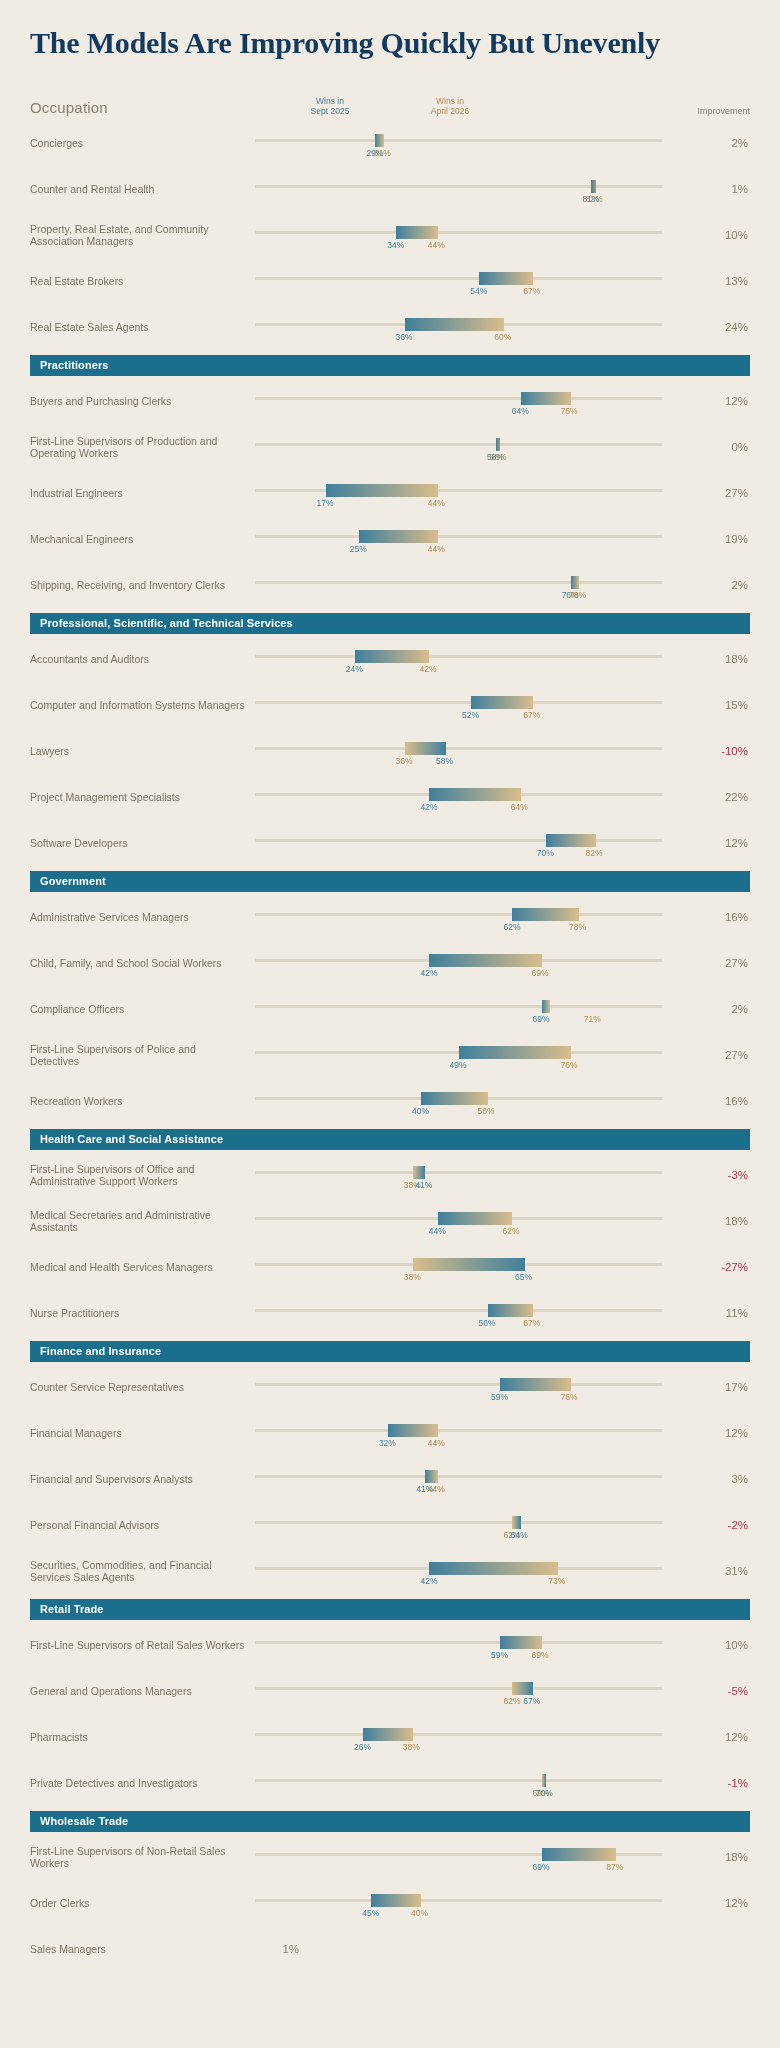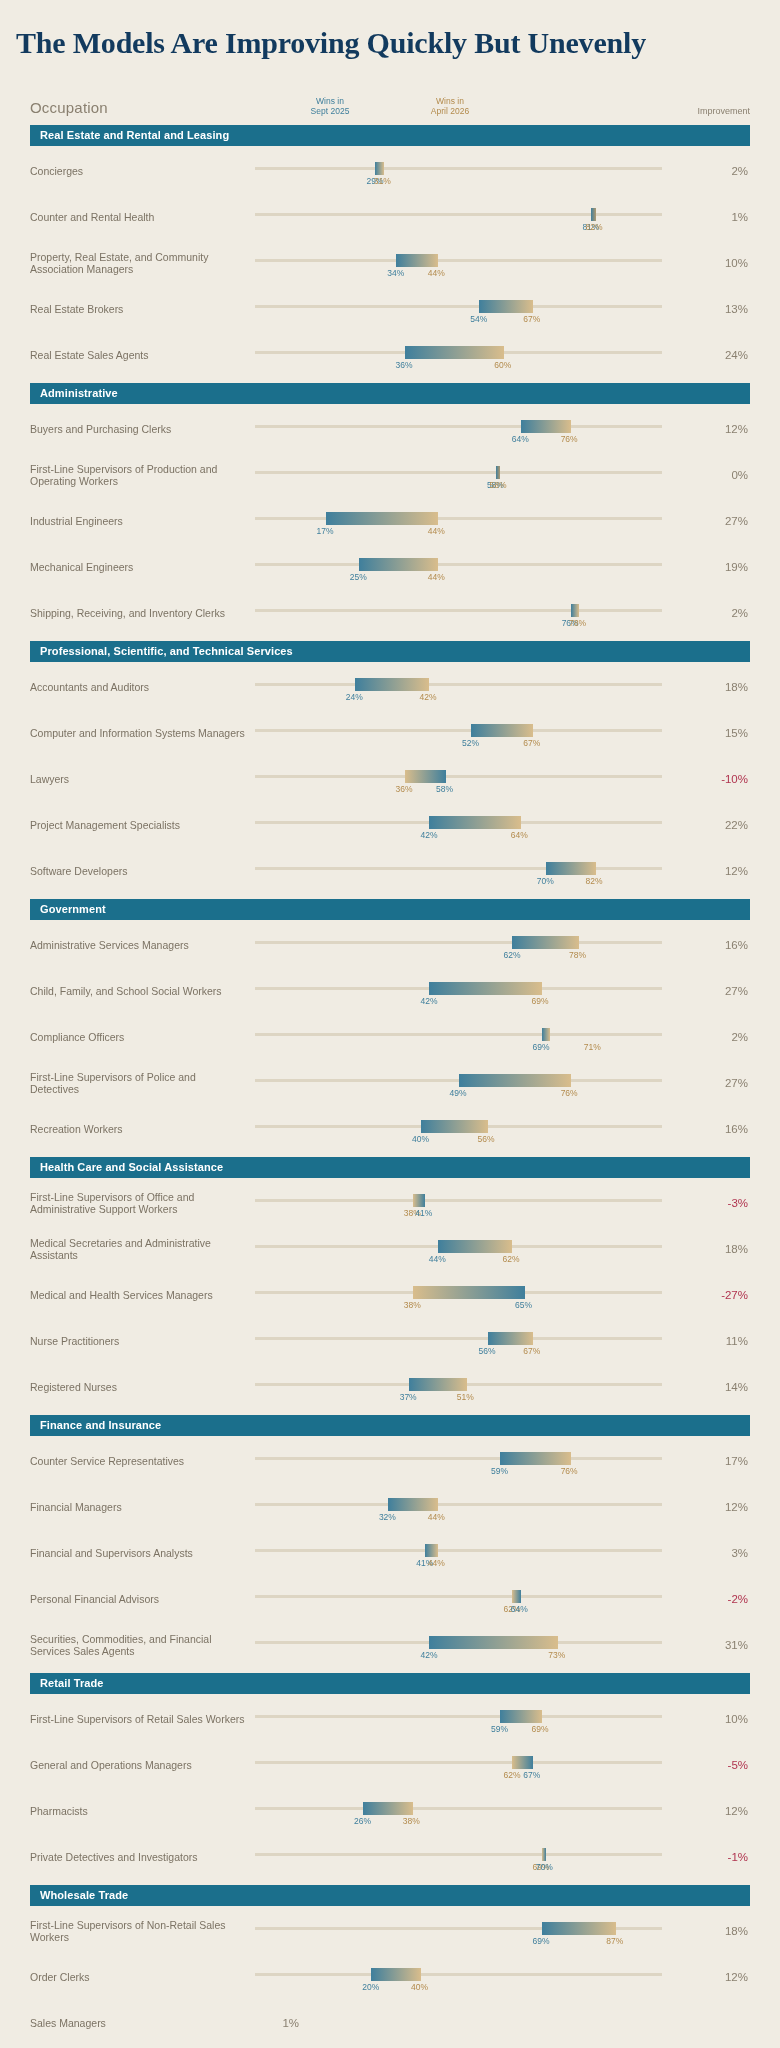--- a/index.html
+++ b/index.html
@@ -20,21 +20,21 @@
     flex-direction:column;
   }
   
   .title{
     font-family:"Liberation Serif", serif;
     font-weight:700;
     font-size:30px;
     line-height:1;
     color:#123a5e;
     letter-spacing:-0.2px;
-    margin:28px 0 0 16px;
+    margin:28px 0 0 30px;
   }
   
   .colhead{
     position:relative;
     height:34px;
     margin:26px 30px 0 30px;
   }
   .colhead .occ{
     position:absolute;
     left:0; bottom:2px;
@@ -143,21 +143,20 @@
       <div>Sept 2025</div>
     </div>
     <div class="wins apr">
       <div>Wins in</div>
       <div>April 2026</div>
     </div>
     <div class="impr">Improvement</div>
   </div>
 
   <div id="sections">
-      <div class="band">Real Estate and Rental and Leasing</div>
       <div class="rows">
         <div class="row">
           <div class="label">Concierges</div>
           <div class="plot">
             <div class="track"></div>
             <div class="bar pos" style="left: calc(29.592% - 12.4286px); width: calc(2.041% - 0.85722px);"></div>
             <div class="vlabel sept" style="left: calc(29.592% - 21.4286px);">29%</div>
             <div class="vlabel apr" style="left: calc(31.633% - 23.2859px);">31%</div>
           </div>
           <div class="impr-val">2%</div>
@@ -196,21 +195,21 @@
           <div class="label">Real Estate Sales Agents</div>
           <div class="plot">
             <div class="track"></div>
             <div class="bar pos" style="left: calc(36.735% - 15.4287px); width: calc(24.49% - 10.2858px);"></div>
             <div class="vlabel sept" style="left: calc(36.735% - 24.4287px);">36%</div>
             <div class="vlabel apr" style="left: calc(61.224% - 35.7141px);">60%</div>
           </div>
           <div class="impr-val">24%</div>
         </div>
       </div>
-      <div class="band">Administrative</div>
+      <div class="band">Practitioners</div>
       <div class="rows">
         <div class="row">
           <div class="label">Buyers and Purchasing Clerks</div>
           <div class="plot">
             <div class="track"></div>
             <div class="bar pos" style="left: calc(65.306% - 27.4285px); width: calc(12.245% - 5.1429px);"></div>
             <div class="vlabel sept" style="left: calc(65.306% - 36.4285px);">64%</div>
             <div class="vlabel apr" style="left: calc(77.551% - 42.5714px);">76%</div>
           </div>
           <div class="impr-val">12%</div>
@@ -397,30 +396,20 @@
         <div class="row">
           <div class="label">Nurse Practitioners</div>
           <div class="plot">
             <div class="track"></div>
             <div class="bar pos" style="left: calc(57.143% - 24.0001px); width: calc(11.224% - 4.71408px);"></div>
             <div class="vlabel sept" style="left: calc(57.143% - 33.0001px);">56%</div>
             <div class="vlabel apr" style="left: calc(68.367% - 38.7141px);">67%</div>
           </div>
           <div class="impr-val">11%</div>
         </div>
-        <div class="row">
-          <div class="label">Registered Nurses</div>
-          <div class="plot">
-            <div class="track"></div>
-            <div class="bar pos" style="left: calc(37.755% - 15.8571px); width: calc(14.286% - 6.00012px);"></div>
-            <div class="vlabel sept" style="left: calc(37.755% - 24.8571px);">37%</div>
-            <div class="vlabel apr" style="left: calc(52.041% - 31.8572px);">51%</div>
-          </div>
-          <div class="impr-val">14%</div>
-        </div>
       </div>
       <div class="band">Finance and Insurance</div>
       <div class="rows">
         <div class="row">
           <div class="label">Counter Service Representatives</div>
           <div class="plot">
             <div class="track"></div>
             <div class="bar pos" style="left: calc(60.204% - 25.2857px); width: calc(17.347% - 7.28574px);"></div>
             <div class="vlabel sept" style="left: calc(60.204% - 34.2857px);">59%</div>
             <div class="vlabel apr" style="left: calc(77.551% - 42.5714px);">76%</div>
@@ -521,21 +510,21 @@
             <div class="vlabel sept" style="left: calc(70.408% - 38.5714px);">69%</div>
             <div class="vlabel apr" style="left: calc(88.776% - 47.2859px);">87%</div>
           </div>
           <div class="impr-val">18%</div>
         </div>
         <div class="row">
           <div class="label">Order Clerks</div>
           <div class="plot">
             <div class="track"></div>
             <div class="bar pos" style="left: calc(28.571% - 11.9998px); width: calc(12.245% - 5.1429px);"></div>
-            <div class="vlabel sept" style="left: calc(28.571% - 20.9998px);">20%</div>
+            <div class="vlabel sept" style="left: calc(28.571% - 20.9998px);">45%</div>
             <div class="vlabel apr" style="left: calc(40.816% - 27.1427px);">40%</div>
           </div>
           <div class="impr-val">12%</div>
         </div>
         <div class="row">
           <div class="label">Sales Managers</div>
           <div class="impr-val">1%</div>
         </div>
         <div class="row"></div>
       </div>

